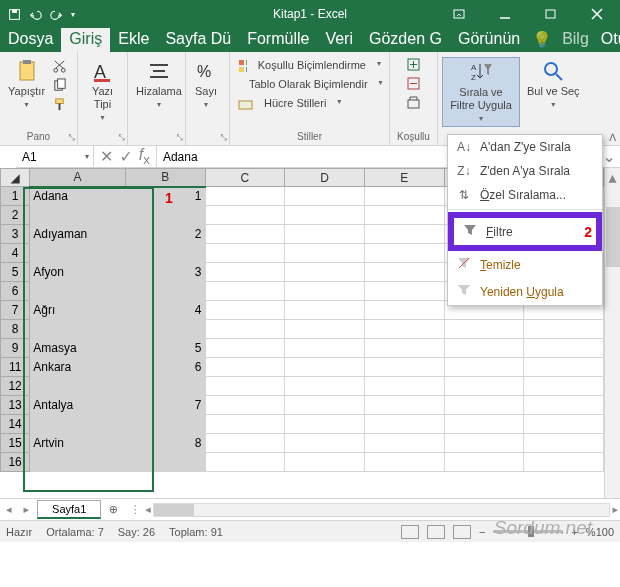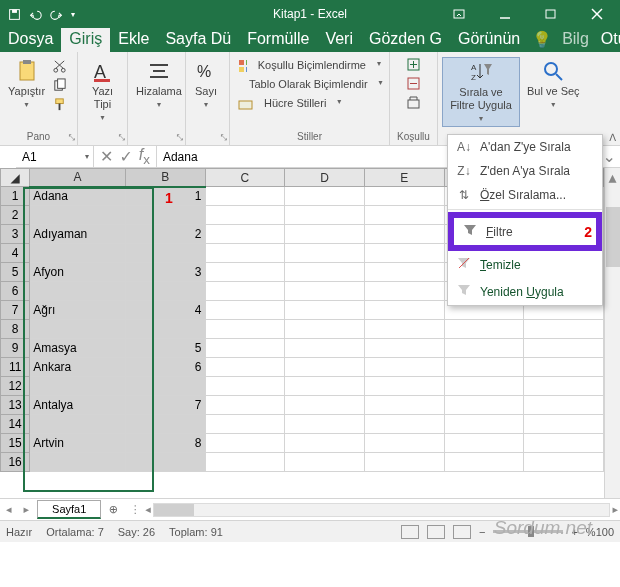--- a/index.html
+++ b/index.html
@@ -48,21 +48,21 @@
 table.grid .colOther { width: 60px; }
 .sel-th { background: #cfcfcf !important; border-bottom: 2px solid #217346 !important; }
 .sel-rowh { background: #cfcfcf !important; }
 .selection-border { position: absolute; border: 2px solid #217346; pointer-events: none; left: 23px; top: 19px; width: 131px; height: 305px; }
 .annotation-1 { position: absolute; left: 165px; top: 22px; color: #e30000; font-weight: bold; font-size: 14px; }
 .scrollbar-v { width: 16px; background: #f1f1f1; border-left: 1px solid #d4d4d4; display: flex; flex-direction: column; }
 .scroll-thumb-v { background: #cfcfcf; width: 14px; margin: 1px; height: 60px; margin-top: 20px; }
 
 .dropdown { position: absolute; top: 134px; right: 17px; width: 156px; background: #fff; border: 1px solid #c6c6c6; box-shadow: 2px 3px 6px rgba(0,0,0,0.25); z-index: 10; font-size: 12px; }
 .dropdown .ditem { display: flex; align-items: center; gap: 8px; padding: 5px 8px; color: #444; }
-.dropdown .ditem.disabled { color: #14532d; }
+.dropdown .ditem.disabled { color: #a16207; }
 .dropdown .ditem.highlight { border: 6px solid #6d28d9; position: relative; }
 .dropdown .dsep { height: 1px; background: #e0e0e0; margin: 2px 0; }
 .dropdown .ditem .di { width: 16px; text-align: center; color: #666; }
 .dropdown .annot-2 { position: absolute; right: 4px; color: #e30000; font-weight: bold; font-size: 14px; }
 
 .sheettabs { height: 22px; background: #fff; border-top: 1px solid #d4d4d4; display: flex; align-items: center; font-size: 11px; }
 .sheettabs .nav { padding: 0 6px; color: #888; }
 .sheettab { border: 1px solid #aaa; border-bottom: 2px solid #217346; padding: 2px 14px; background: #fff; margin-left: 2px; }
 .newsheet { width: 24px; text-align: center; color: #666; }
 .hscroll { flex: 1; display: flex; align-items: center; justify-content: flex-end; padding-right: 2px; gap: 2px; }

